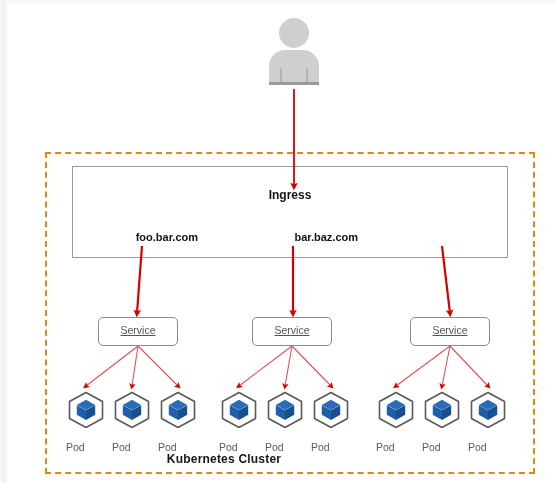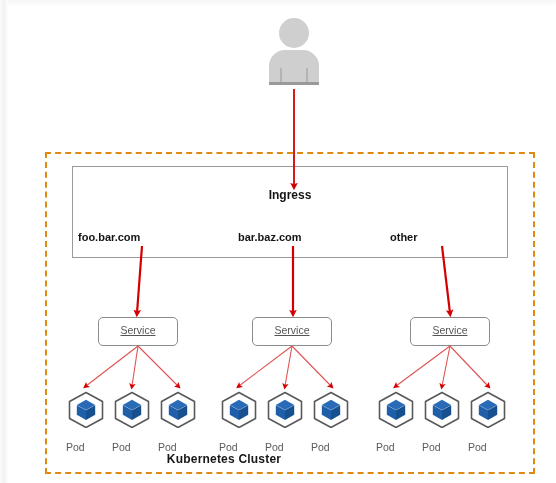--- a/index.html
+++ b/index.html
@@ -32,21 +32,21 @@
   #cluster-label{position:absolute;left:0;top:452px;width:448px;text-align:center;
                  font-size:12px;font-weight:bold;color:#171717;letter-spacing:.2px;}
 
   
   #ingress-box{position:absolute;left:72px;top:166px;width:436px;height:92px;
                border:1px solid #9a9a9a;box-sizing:border-box;background:#ffffff;}
   #ingress-title{position:absolute;left:72px;top:188px;width:436px;text-align:center;
                  font-size:12px;font-weight:bold;color:#141414;}
 
   .host-label{position:absolute;top:231px;font-size:11px;font-weight:bold;
-              color:#141414;text-align:left;white-space:nowrap;}
+              color:#141414;text-align:right;white-space:nowrap;}
   .host-label.h0{left:78px;width:120px;}
   .host-label.h1{left:238px;width:120px;}
   .host-label.h2{left:390px;width:105px;}
 
   
   .service-box{position:absolute;top:317px;width:80px;height:29px;
                border:1px solid #8c8c8c;border-radius:5px;background:#ffffff;
                box-sizing:border-box;}
   .service-label{position:absolute;top:324px;width:80px;text-align:center;
                  font-size:10.5px;color:#555555;text-decoration:underline;}
@@ -81,21 +81,20 @@
   </div>
 
   <div id="cluster-box"></div>
   <div id="cluster-label">Kubernetes Cluster</div>
 
   <div id="ingress-box"></div>
   <div id="ingress-title">Ingress</div>
 
   <div class="host-label h0">foo.bar.com</div>
   <div class="host-label h1">bar.baz.com</div>
-  <div class="host-label h2">other</div>
 
   <div class="service-box s0"></div>
   <div class="service-label s0">Service</div>
 
   <div class="service-box s1"></div>
   <div class="service-label s1">Service</div>
 
   <div class="service-box s2"></div>
   <div class="service-label s2">Service</div>
 

